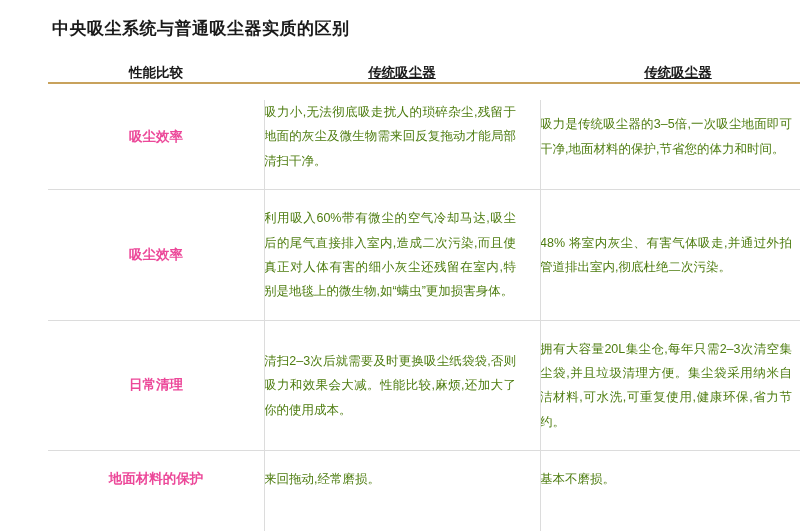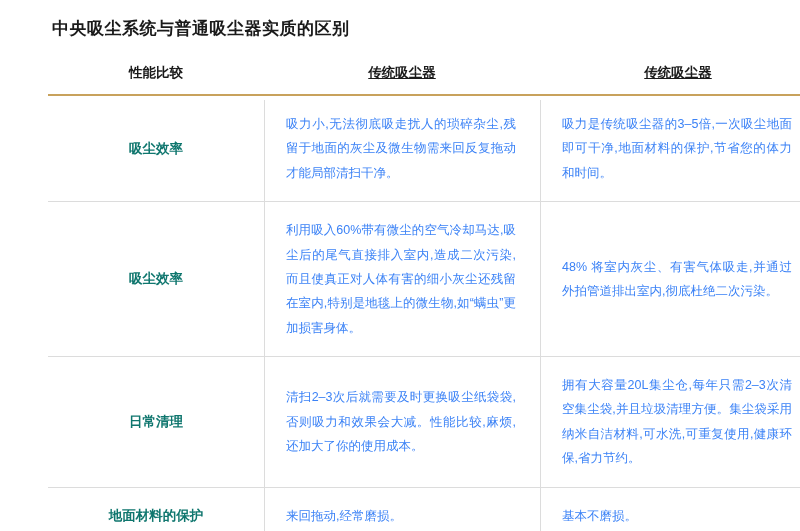--- a/index.html
+++ b/index.html
@@ -37,50 +37,49 @@
     margin: 0 auto;
   }
   table.cmp col.c1 { width: 216px; }
   table.cmp col.c2 { width: 276px; }
   table.cmp col.c3 { width: 276px; }
 
   th.hd {
     font-size: 13.5px;
     font-weight: bold;
     color: #1a1a1a;
-    padding: 10px 0 12px 0;
+    padding: 10px 0 0 0;
     text-align: center;
     border-bottom: 2px solid #c8a25c;
     vertical-align: middle;
   }
   th.hd.col-b, th.hd.col-c {
     text-align: center;
     text-decoration: underline;
   }
   td {
     vertical-align: middle;
     border-bottom: 1px solid #dcdcdc;
     padding: 16px 0;
   }
   tr.last-row td {
     border-bottom: none;
   }
   td.label {
     font-size: 13.5px;
     font-weight: bold;
-    color: #0f766e;
+    color: #ec4899;
     text-align: center;
     padding-left: 0;
     padding-right: 0;
   }
   td.cell {
     font-size: 12.5px;
     line-height: 1.95;
-    color: #3b82f6;
-    padding-left: 22px;
+    color: #4d7c0f;
     padding-right: 24px;
     text-align: justify;
   }
   td.cell.b {
     border-left: none;
   }
   
   .vline {
     position: absolute;
     top: 0;

